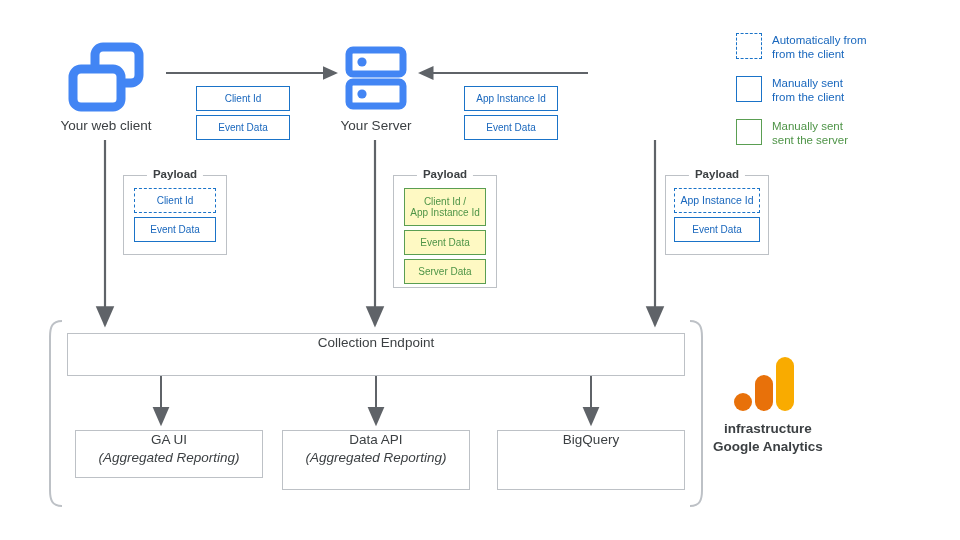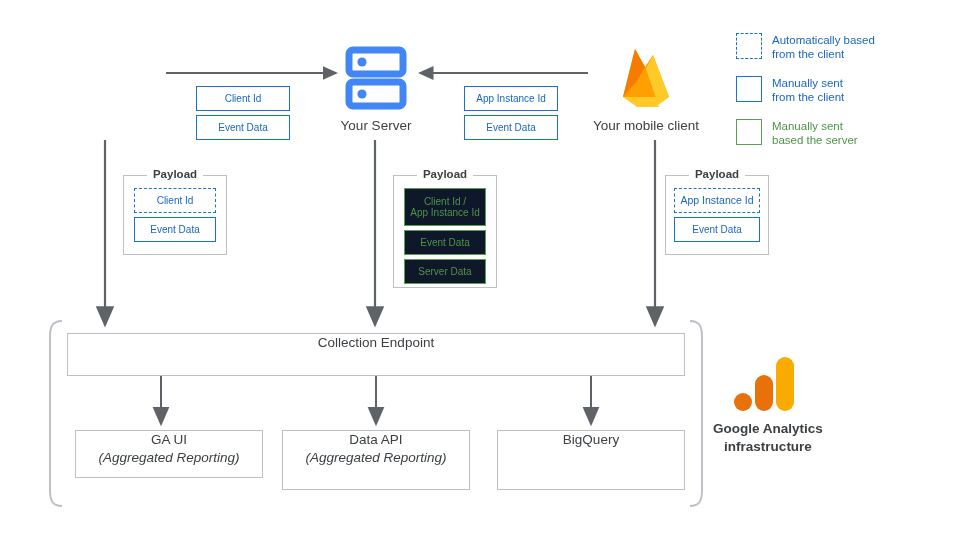--- a/index.html
+++ b/index.html
@@ -17,21 +17,21 @@
     font-size:13.5px;color:#3c4043;text-align:center;white-space:nowrap;
   }
 
   
   .chip{
     box-sizing:border-box;display:flex;align-items:center;justify-content:center;
     text-align:center;font-size:10px;line-height:1.15;
   }
   .chip.blue{border:1.4px solid #1a73c8;color:#1967bd;background:#fff;}
   .chip.blue-dash{border:1.4px dashed #1a73c8;color:#1967bd;background:#fff;}
-  .chip.green{border:1.4px solid #5a9e52;color:#4e9447;background:#0f172a;}
+  .chip.green{border:1.4px solid #5a9e52;color:#4e9447;background:#fef9c3;}
 
   
   .payload{
     box-sizing:border-box;border:1px solid #bdc1c6;background:#fff;
   }
   .payload-title{
     position:absolute;top:-8px;left:50%;transform:translateX(-50%);
     background:#fff;padding:0 6px;font-size:11.5px;font-weight:bold;color:#3c4043;
     white-space:nowrap;
   }
@@ -82,75 +82,73 @@
     <line x1="655" y1="140" x2="655" y2="325" stroke="#5f6368" stroke-width="2.2" marker-end="url(#ah2)"></line>
 
     <line x1="161" y1="376" x2="161" y2="424" stroke="#5f6368" stroke-width="2" marker-end="url(#ah2)"></line>
     <line x1="376" y1="376" x2="376" y2="424" stroke="#5f6368" stroke-width="2" marker-end="url(#ah2)"></line>
     <line x1="591" y1="376" x2="591" y2="424" stroke="#5f6368" stroke-width="2" marker-end="url(#ah2)"></line>
 
     <path d="M62,321 C52,321 50,327 50,337 L50,490 C50,500 52,506 62,506" fill="none" stroke="#bdc1c6" stroke-width="2"></path>
     <path d="M690,321 C700,321 702,327 702,337 L702,490 C702,500 700,506 690,506" fill="none" stroke="#bdc1c6" stroke-width="2"></path>
   </svg>
 
+  <div class="abs" style="left:40px;top:38px;width:132px;">
+    <div class="ctr" style="height:80px;">
+      <svg width="74" height="70" viewBox="0 0 74 70" aria-hidden="true">
+        <rect x="26" y="4" width="44" height="36" rx="8" ry="8" fill="none" stroke="#4285f4" stroke-width="9"></rect>
+        <rect x="4" y="26" width="48" height="38" rx="8" ry="8" fill="#fff" stroke="#4285f4" stroke-width="9"></rect>
+      </svg>
+    </div>
+    <div class="node-label">Your web client</div>
+  </div>
 
   <div class="abs" style="left:310px;top:38px;width:132px;">
     <div class="ctr" style="height:80px;">
       <svg width="62" height="64" viewBox="0 0 62 64" aria-hidden="true">
         <rect x="4" y="4" width="54" height="24" rx="4" ry="4" fill="#fff" stroke="#4285f4" stroke-width="7"></rect>
         <rect x="4" y="36" width="54" height="24" rx="4" ry="4" fill="#fff" stroke="#4285f4" stroke-width="7"></rect>
         <circle cx="17" cy="16" r="4.6" fill="#4285f4"></circle>
         <circle cx="17" cy="48" r="4.6" fill="#4285f4"></circle>
       </svg>
     </div>
     <div class="node-label">Your Server</div>
   </div>
 
-  <div class="abs" style="left:580px;top:38px;width:132px;">
-    <div class="ctr" style="height:80px;">
-      <svg width="62" height="70" viewBox="0 0 62 70" aria-hidden="true">
-        <path d="M8,54 L20,6 L30,24 L38,12 L54,54 Z" fill="#ffa000"></path>
-        <path d="M8,54 L20,6 L30,24 L22,38 Z" fill="#f57c00"></path>
-        <path d="M8,54 L54,54 L40,64 L22,64 Z" fill="#ffca28"></path>
-        <path d="M54,54 L38,12 L31,26 L44,64 L22,64 L40,64 Z" fill="#ffca28"></path>
-      </svg>
-    </div>
-    <div class="node-label">Your mobile client</div>
-  </div>
 
   <div class="abs" style="left:196px;top:86px;">
     <div class="chip blue" style="width:94px;height:25px;">Client Id</div>
     <div class="chip blue" style="width:94px;height:25px;margin-top:4px;">Event Data</div>
   </div>
 
   <div class="abs" style="left:464px;top:86px;">
     <div class="chip blue" style="width:94px;height:25px;">App Instance Id</div>
     <div class="chip blue" style="width:94px;height:25px;margin-top:4px;">Event Data</div>
   </div>
 
   <div class="abs" style="left:736px;top:33px;">
     <div style="display:flex;align-items:flex-start;gap:10px;">
       <div class="legend-swatch dash"></div>
       <div class="legend-text blue">
-        <div>Automatically based</div>
+        <div>Automatically from</div>
         <div>from the client</div>
       </div>
     </div>
     <div style="display:flex;align-items:flex-start;gap:10px;margin-top:14px;">
       <div class="legend-swatch solid-blue"></div>
       <div class="legend-text blue">
         <div>Manually sent</div>
         <div>from the client</div>
       </div>
     </div>
     <div style="display:flex;align-items:flex-start;gap:10px;margin-top:14px;">
       <div class="legend-swatch solid-green"></div>
       <div class="legend-text green">
         <div>Manually sent</div>
-        <div>based the server</div>
+        <div>sent the server</div>
       </div>
     </div>
   </div>
 
   <div class="abs payload" style="left:123px;top:175px;width:104px;height:80px;">
     <div class="payload-title">Payload</div>
     <div style="padding:12px 10px 0 10px;">
       <div class="chip blue-dash" style="height:25px;">Client Id</div>
       <div class="chip blue" style="height:25px;margin-top:4px;">Event Data</div>
     </div>
@@ -194,18 +192,18 @@
 
   <div class="abs" style="left:700px;top:352px;width:136px;">
     <div class="ctr" style="height:68px;">
       <svg width="72" height="62" viewBox="0 0 72 62" aria-hidden="true">
         <rect x="44" y="2" width="18" height="54" rx="9" ry="9" fill="#f9ab00"></rect>
         <rect x="23" y="20" width="18" height="36" rx="9" ry="9" fill="#e8710a"></rect>
         <circle cx="11" cy="47" r="9" fill="#e8710a"></circle>
       </svg>
     </div>
     <div class="ga-caption">
+      <div>infrastructure</div>
       <div>Google Analytics</div>
-      <div>infrastructure</div>
     </div>
   </div>
 
 </div>
 
 </body></html>

